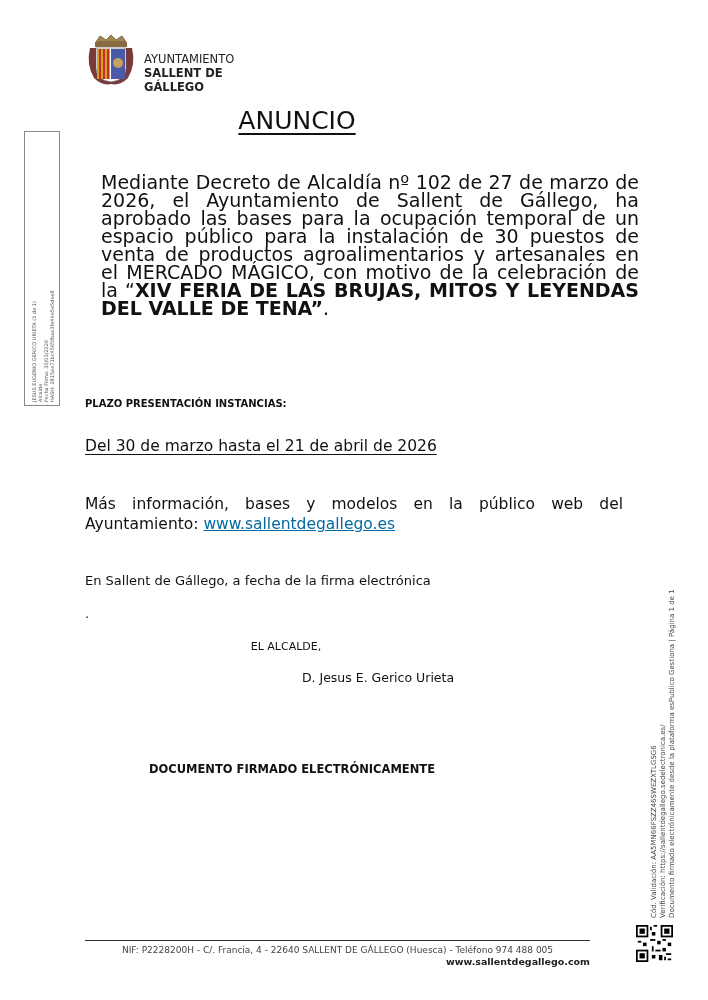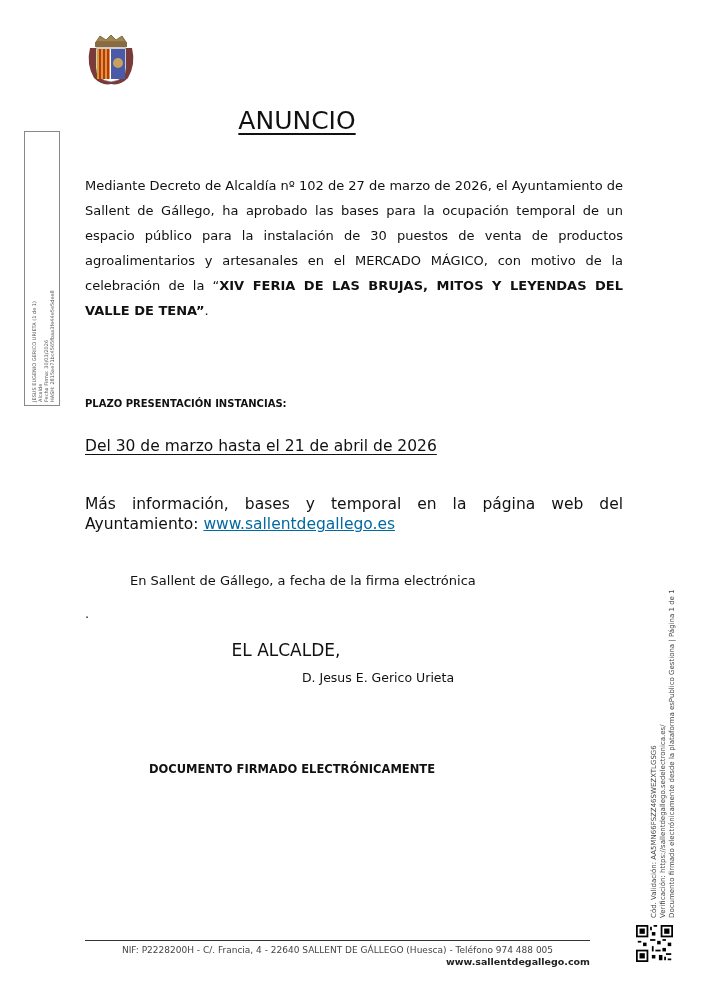--- a/index.html
+++ b/index.html
@@ -4,29 +4,29 @@
 <style>
   html, body { margin:0; padding:0; background:#fff; }
   body { width:708px; height:1000px; position:relative; overflow:hidden; font-family:"DejaVu Sans", sans-serif; color:#111; }
   .abs { position:absolute; }
   .logo-wrap { left:86px; top:34px; width:200px; height:54px; }
   .crest { position:absolute; left:0; top:0; width:50px; height:52px; }
   .logo-text { position:absolute; left:58px; top:18px; font-family:"DejaVu Sans", sans-serif; color:#222; line-height:14px; }
   .logo-l1 { font-size:11.5px; }
   .logo-l2 { font-size:11.5px; font-weight:bold; }
   .title { left:0; width:594px; top:106px; text-align:center; font-size:25px; text-decoration:underline; text-underline-offset:4px; }
-  .body { left:85px; width:538px; top:173px; font-size:13px; line-height:25px; text-align:justify; }
+  .body { left:101px; width:538px; top:173px; font-size:19px; line-height:18px; text-align:justify; }
   .body b { font-weight:bold; }
   .plazo { left:85px; top:398px; font-size:10px; font-weight:bold; }
   .dates { left:85px; top:437px; font-size:15.5px; font-weight:normal; text-decoration:underline; text-underline-offset:3px; }
   .info { left:85px; width:538px; top:494px; font-size:15.5px; line-height:20px; text-align:justify; }
   .info a { color:#0369a1; text-decoration:underline; }
-  .place { left:85px; top:573px; font-size:13px;margin-left:45px; }
+  .place { left:85px; top:573px; font-size:13px; }
   .dot { left:85px; top:606px; font-size:13px; }
-  .alcalde { left:0; width:572px; top:640px; text-align:center; font-size:17px; }
+  .alcalde { left:0; width:572px; top:640px; text-align:center; font-size:11px; }
   .alcalde-name { left:0; width:708px; top:670px; text-align:center; font-size:12.5px;padding-left:24px; }
   .firmado { left:0; width:584px; top:762px; text-align:center; font-size:11.5px; font-weight:bold; }
   .left-box { left:24px; top:131px; width:34px; height:273px; border:1px solid #888; }
   .left-text { position:absolute; left:17px; top:136px; transform-origin:0 0; transform:translate(-50%,0) rotate(-90deg); white-space:nowrap; font-size:5px; line-height:6px; color:#555; }
   .right-text { left:650px; top:918px; transform-origin:0 0; transform:rotate(-90deg); white-space:nowrap; font-size:7px; line-height:9px; color:#444; }
   .qr { left:636px; top:925px; width:37px; height:37px; }
   .footer-line { left:85px; top:940px; width:505px; height:0; border-top:1px solid #333; }
   .footer1 { left:85px; width:505px; top:945px; text-align:center; font-size:9px; color:#444; }
   .footer2 { left:85px; width:505px; top:956px; text-align:right; font-size:9.5px; font-weight:bold; color:#222; }
 </style>
@@ -39,33 +39,37 @@
     <rect x="9" y="8" width="32" height="5" fill="#8a6a40"></rect>
     <path d="M4 14 Q0 30 8 44 Q16 52 25 50 Q34 52 42 44 Q50 30 46 14 Z" fill="#7a3a3a"></path>
     <path d="M10 14 L40 14 L40 34 Q40 46 25 48 Q10 46 10 34 Z" fill="#fff" stroke="#555" stroke-width="0.6"></path>
     <rect x="11" y="15" width="13" height="30" fill="#d6a020"></rect>
     <rect x="13" y="15" width="2" height="30" fill="#c0302a"></rect>
     <rect x="17" y="15" width="2" height="30" fill="#c0302a"></rect>
     <rect x="21" y="15" width="2" height="30" fill="#c0302a"></rect>
     <rect x="25" y="15" width="14" height="30" fill="#4a5aa8"></rect>
     <circle cx="32" cy="29" r="5" fill="#c8a060"></circle>
   </svg>
+  <div class="logo-text">
+    <div class="logo-l1">AYUNTAMIENTO</div>
+    <div class="logo-l2">SALLENT DE GÁLLEGO</div>
+  </div>
 </div>
 
 <div class="abs title">ANUNCIO</div>
 
 <div class="abs body">
   <span>Mediante Decreto de Alcaldía nº 102 de 27 de marzo de 2026, el Ayuntamiento de Sallent de Gállego, ha aprobado las bases para la ocupación temporal de un espacio público para la instalación de 30 puestos de venta de productos agroalimentarios y artesanales en el MERCADO MÁGICO, con motivo de la celebración de la “</span><b>XIV FERIA DE LAS BRUJAS, MITOS Y LEYENDAS DEL VALLE DE TENA”</b><span>.</span>
 </div>
 
 <div class="abs plazo">PLAZO PRESENTACIÓN INSTANCIAS:</div>
 <div class="abs dates">Del 30 de marzo hasta el 21 de abril de 2026</div>
 
 <div class="abs info">
-  <span>Más información, bases y temporal en la página web del Ayuntamiento: </span><a>www.sallentdegallego.es</a>
+  <span>Más información, bases y modelos en la público web del Ayuntamiento: </span><a>www.sallentdegallego.es</a>
 </div>
 
 <div class="abs place">En Sallent de Gállego, a fecha de la firma electrónica</div>
 <div class="abs dot">.</div>
 <div class="abs alcalde">EL ALCALDE,</div>
 <div class="abs alcalde-name">D. Jesus E. Gerico Urieta</div>
 <div class="abs firmado">DOCUMENTO FIRMADO ELECTRÓNICAMENTE</div>
 
 <div class="abs left-box">
   <div class="left-text" style="top:270px;left:6px;transform:rotate(-90deg);">

